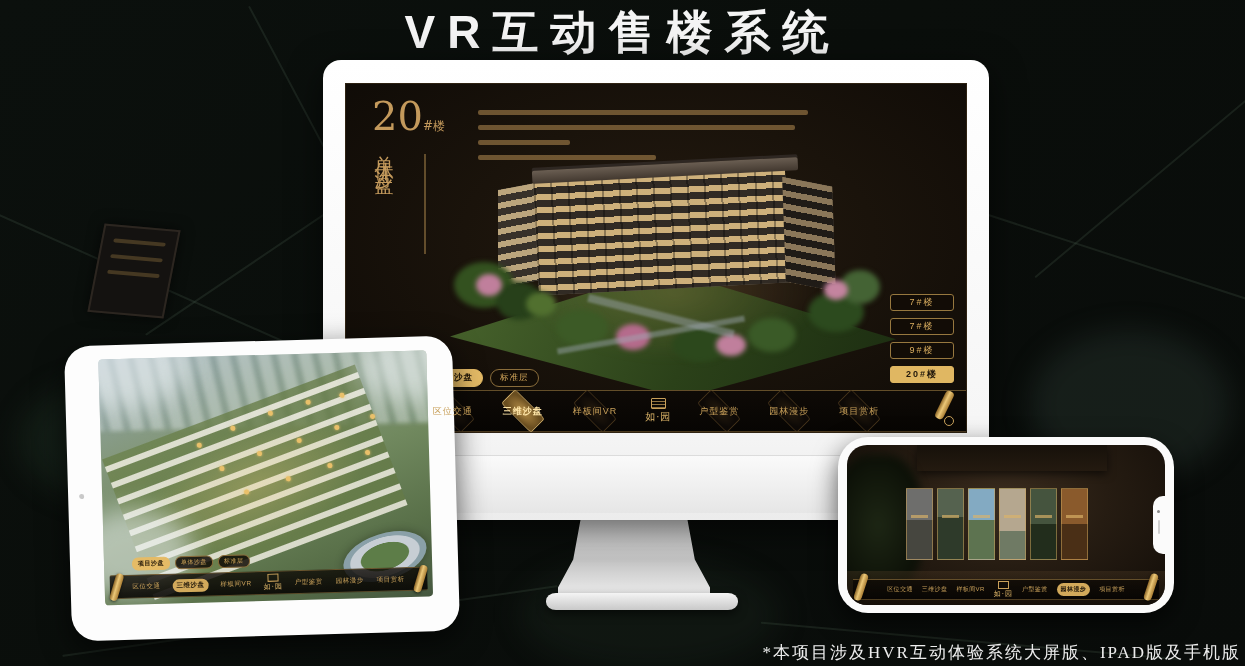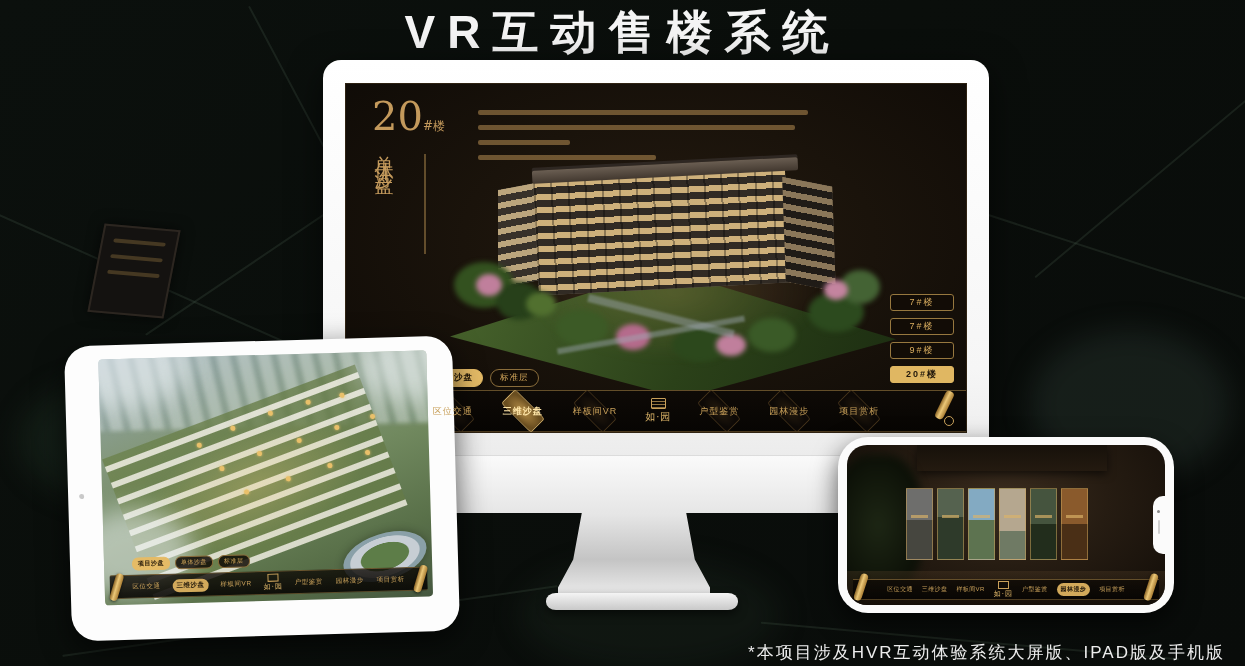--- a/index.html
+++ b/index.html
@@ -9,23 +9,23 @@
   
   .map-road{position:absolute;background:rgba(80,105,88,.22);height:2px;border-radius:2px;}
   .map-patch{position:absolute;border-radius:50%;filter:blur(14px);}
   .map-plaque{position:absolute;left:96px;top:226px;width:72px;height:86px;
     transform:rotate(11deg) skewY(-6deg);background:#141210;border:2px solid #2c2620;
     box-shadow:0 0 14px rgba(0,0,0,.6);}
   .map-plaque i{display:block;height:4px;margin:12px 10px 0 10px;background:rgba(185,145,75,.30);border-radius:2px;}
   
   .main-title{position:absolute;top:2px;left:0;width:100%;text-align:center;
     font-size:46px;font-weight:bold;color:#f4f4f4;letter-spacing:12px;}
-  .footnote{position:absolute;right:20px;bottom:2px;font-size:17px;color:#ededed;letter-spacing:2px;}
-  
-  .monitor{position:absolute;left:323px;top:60px;width:666px;height:396px;
+  .footnote{position:absolute;right:4px;bottom:2px;font-size:17px;color:#ededed;letter-spacing:2px;font-family:Liberation Serif, serif;}
+  
+  .monitor{position:absolute;left:323px;top:60px;width:666px;height:460px;
     background:linear-gradient(#ffffff,#f6f6f6 78%,#ececec);border-radius:18px;
     box-shadow:0 10px 34px rgba(0,0,0,.6);}
   .monitor-chin{position:absolute;left:0;top:395px;width:100%;height:57px;border-radius:0 0 18px 18px;
     background:linear-gradient(#fafafa,#e6e6e6);border-top:1px solid #dcdcdc;}
   .stand-neck{position:absolute;left:558px;top:510px;width:152px;height:90px;
     background:linear-gradient(180deg,#e9e9e9,#c4c4c4 55%,#f1f1f1);
     clip-path:polygon(16% 0,84% 0,90% 55%,100% 86%,100% 100%,0 100%,0 86%,10% 55%);}
   .stand-base{position:absolute;left:546px;top:593px;width:192px;height:17px;
     border-radius:10px/8px;background:linear-gradient(#f4f4f4,#c9c9c9);
     box-shadow:0 4px 10px rgba(0,0,0,.55);}

